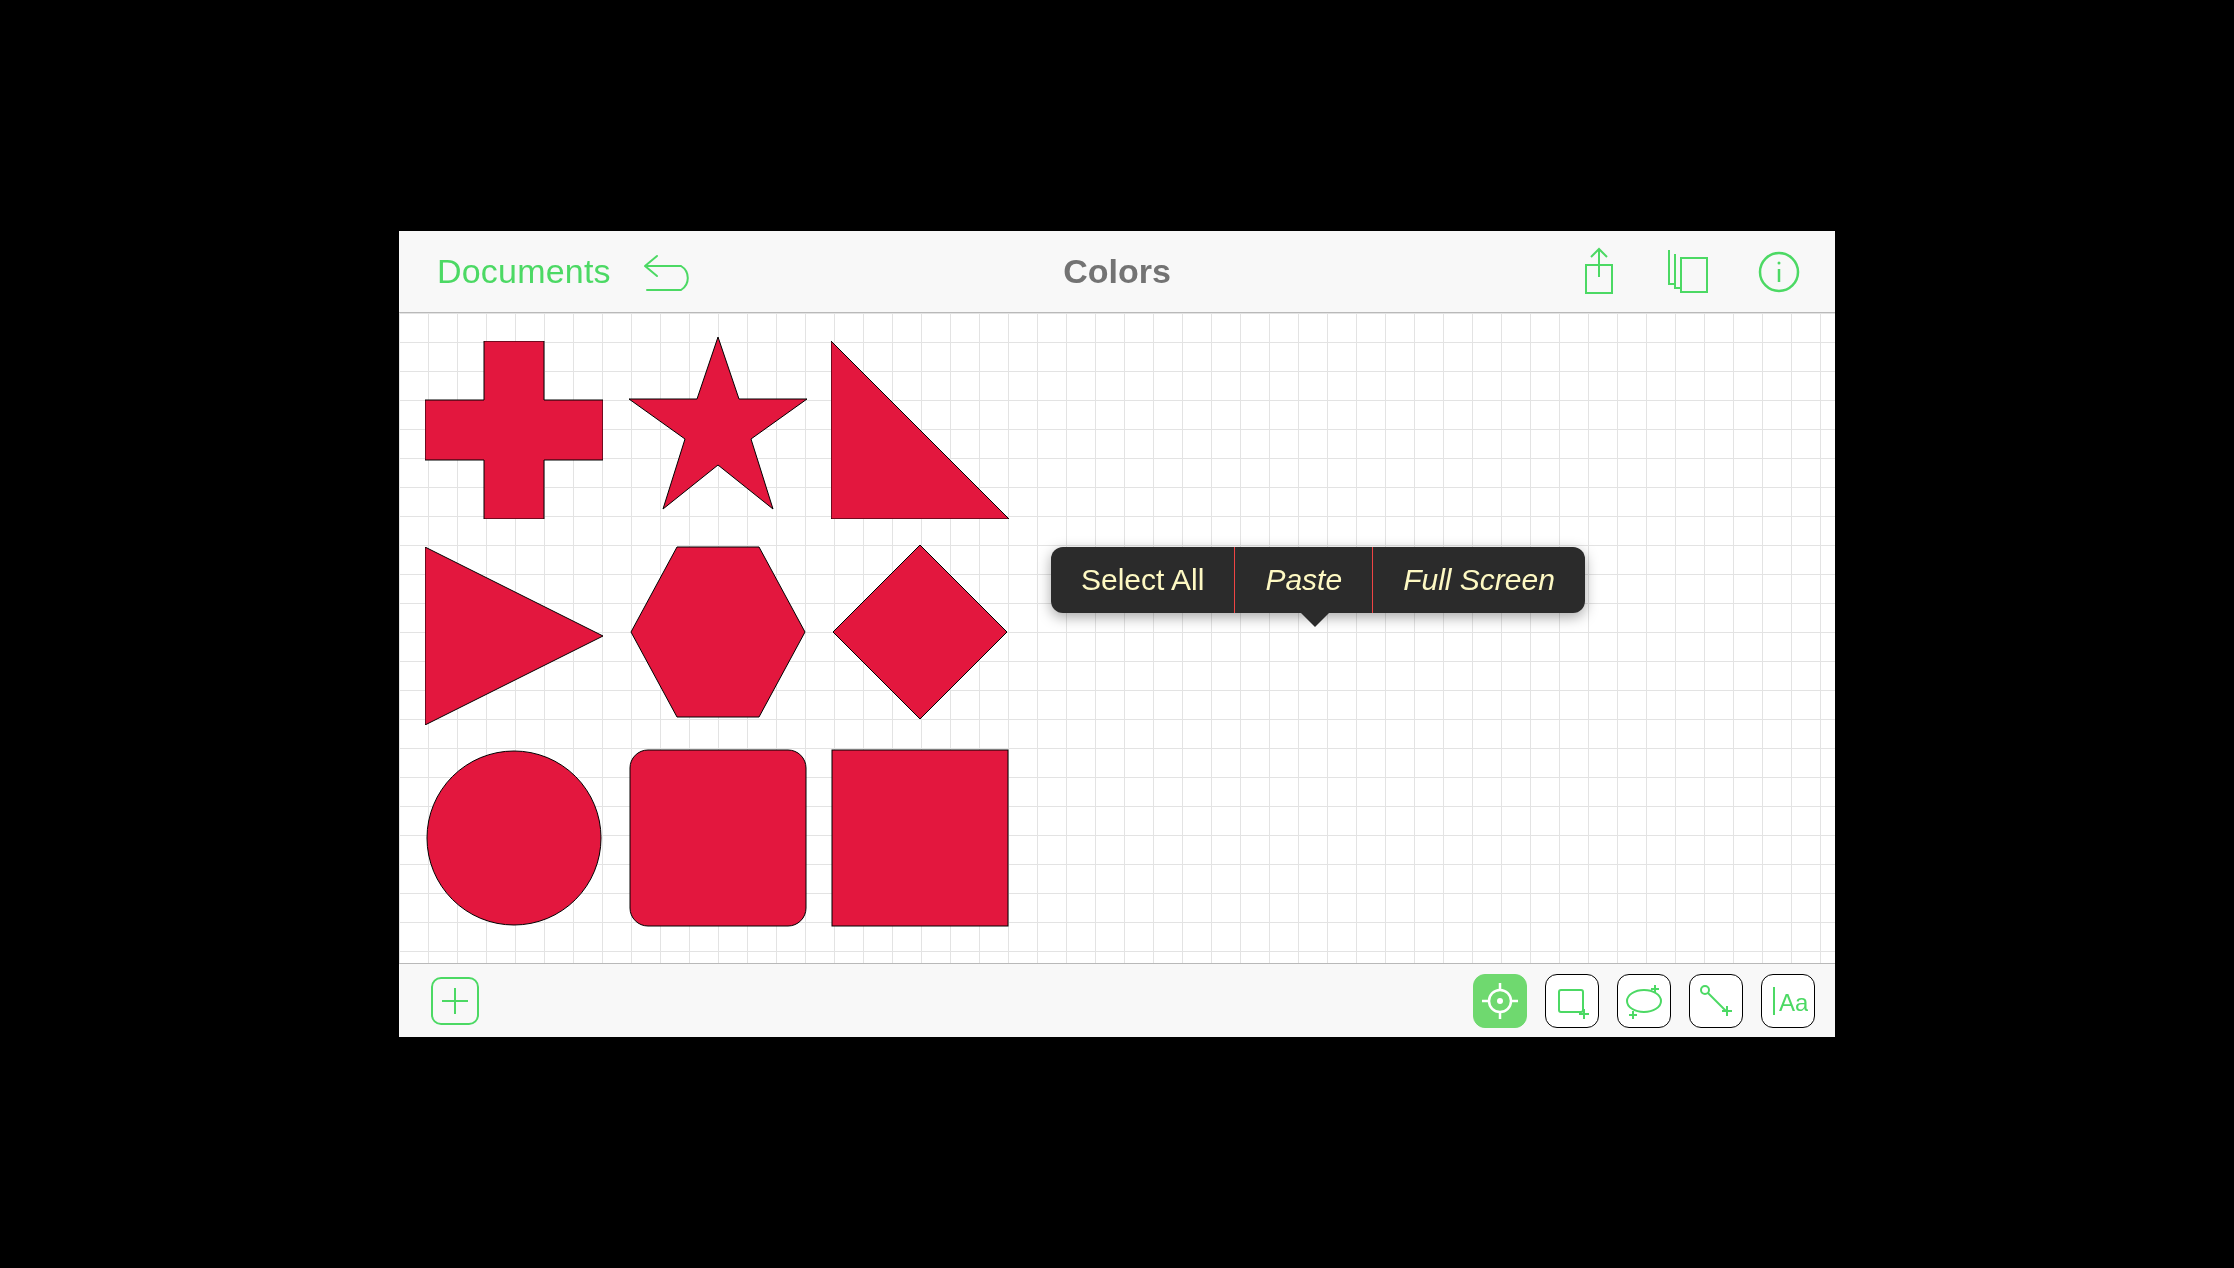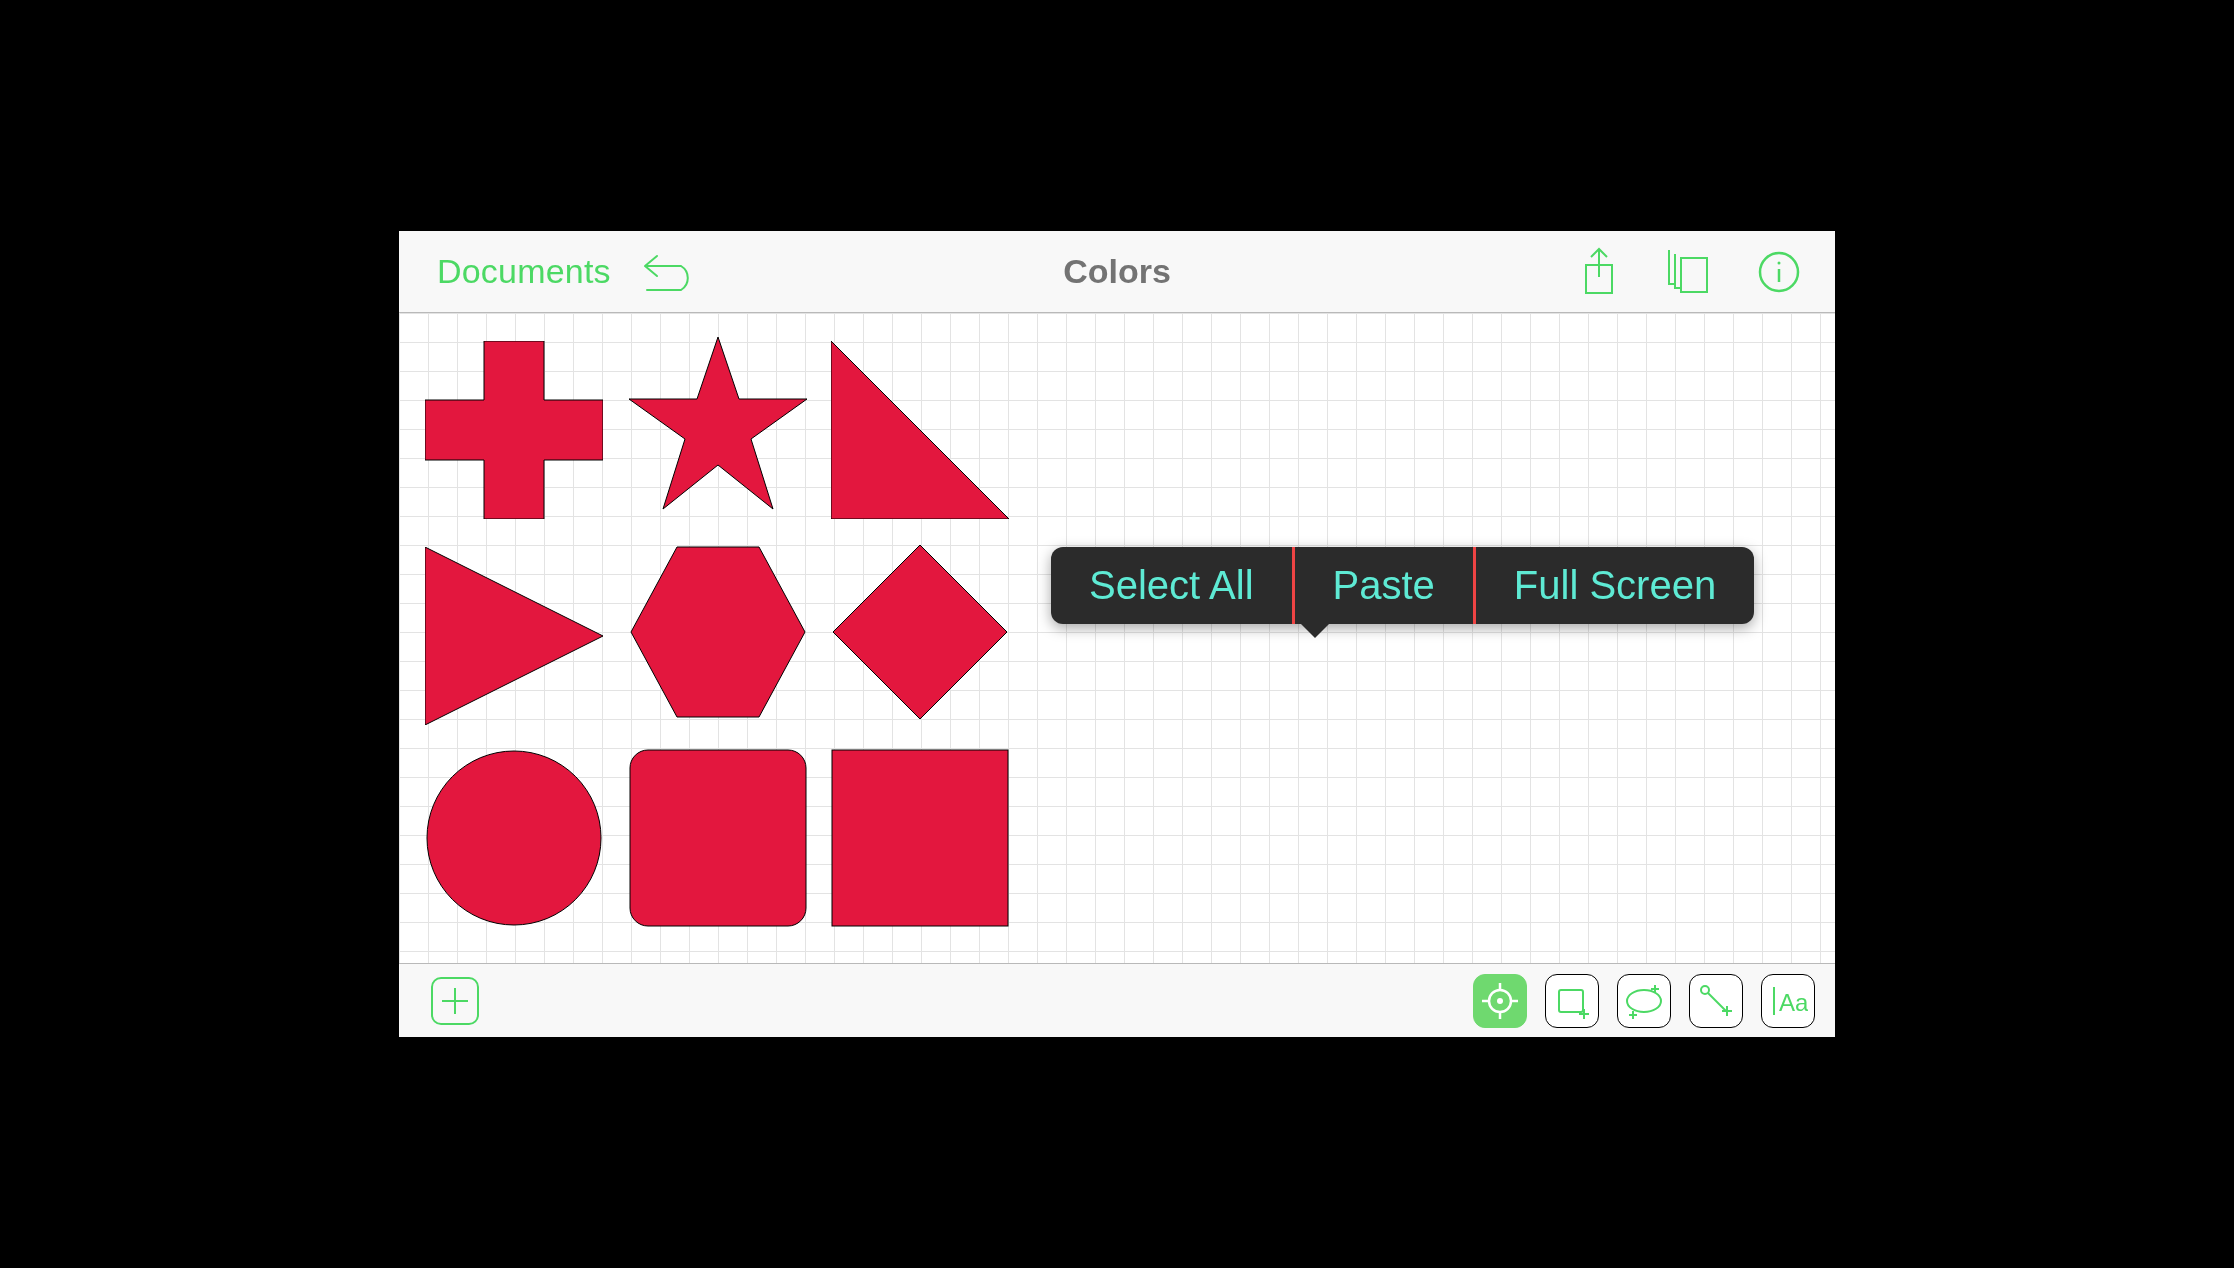--- a/index.html
+++ b/index.html
@@ -85,28 +85,29 @@
   .context-menu {
     position: absolute;
     top: 234px;
     left: 652px;
     display: flex;
     background: #2b2b2b;
     border-radius: 12px;
     box-shadow: 0 4px 14px rgba(0,0,0,0.35);
   }
   .context-menu .item {
-    color: #5eead4;
-    font-size: 40px;
-    padding: 16px 38px;
+    color: #fef9c3;
+    font-size: 30px;
+    padding: 16px 30px;
     cursor: pointer;
     white-space: nowrap;
   }
   .context-menu .item + .item {
-    border-left: 3px solid #ef4444;
+    border-left: 1px solid #ef4444;
+    font-style: italic;
   }
   .context-menu::after {
     content: "";
     position: absolute;
     left: 250px;
     bottom: -14px;
     width: 0; height: 0;
     border-left: 14px solid transparent;
     border-right: 14px solid transparent;
     border-top: 14px solid #2b2b2b;

